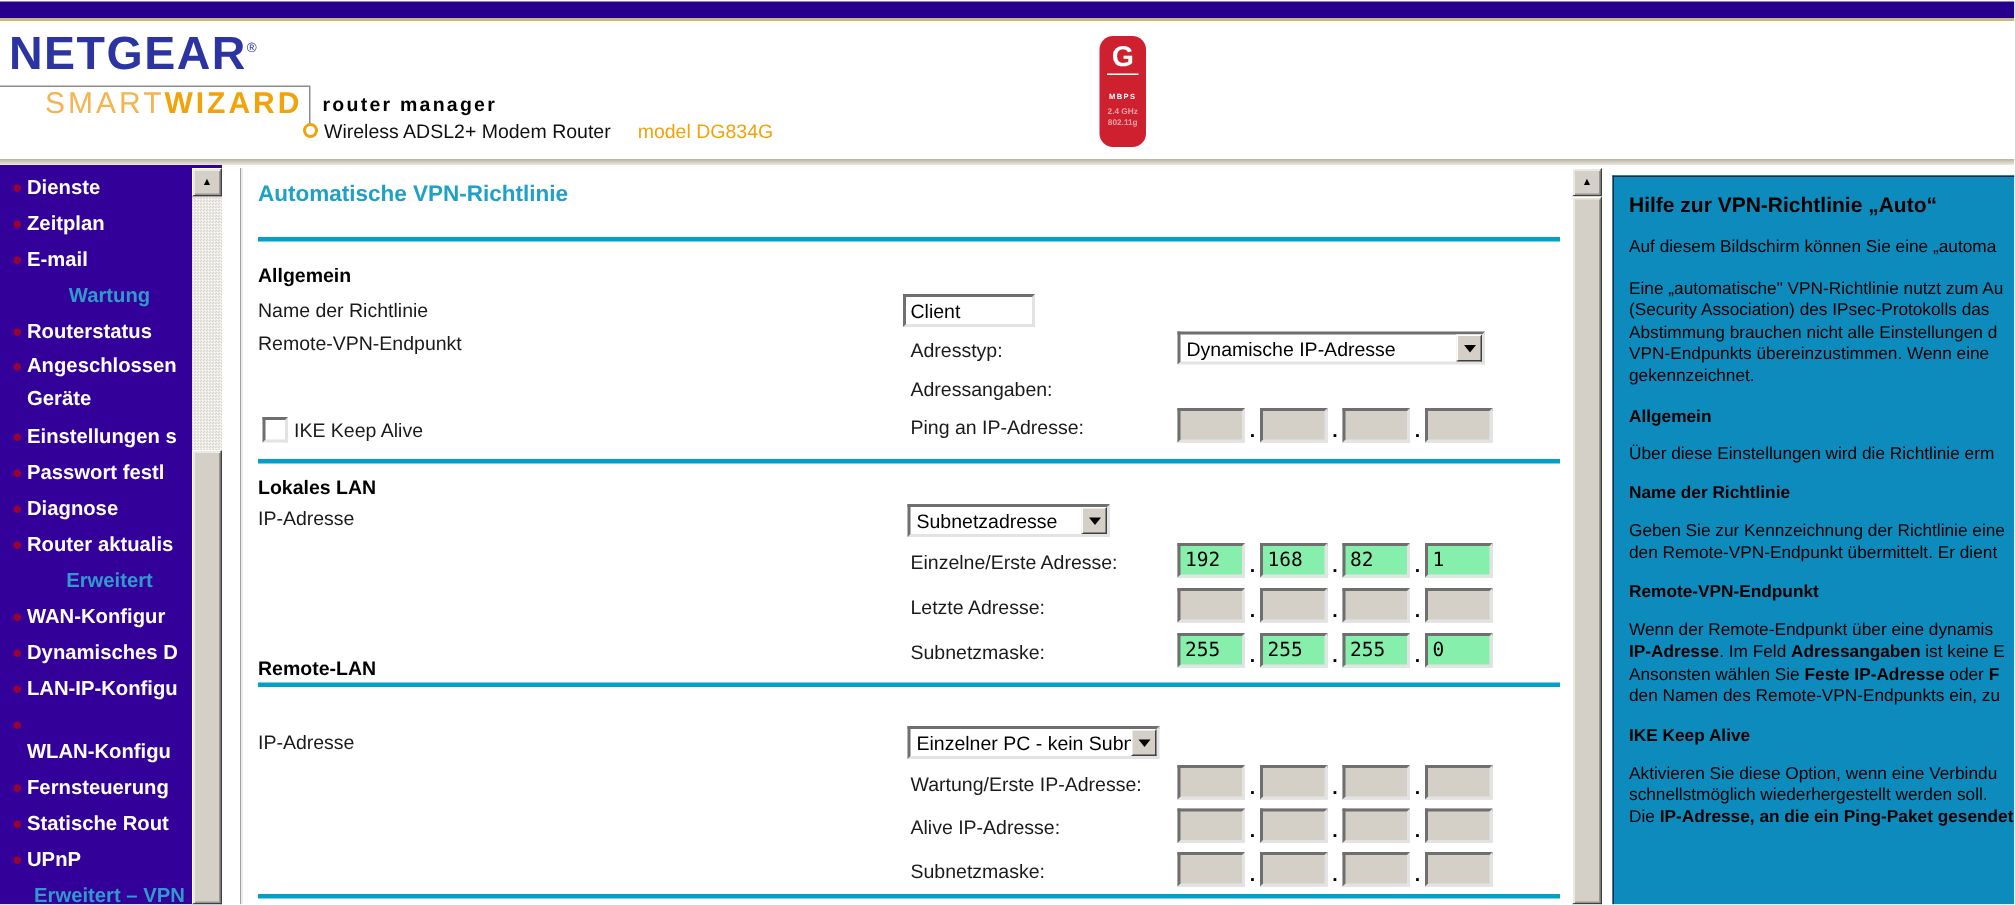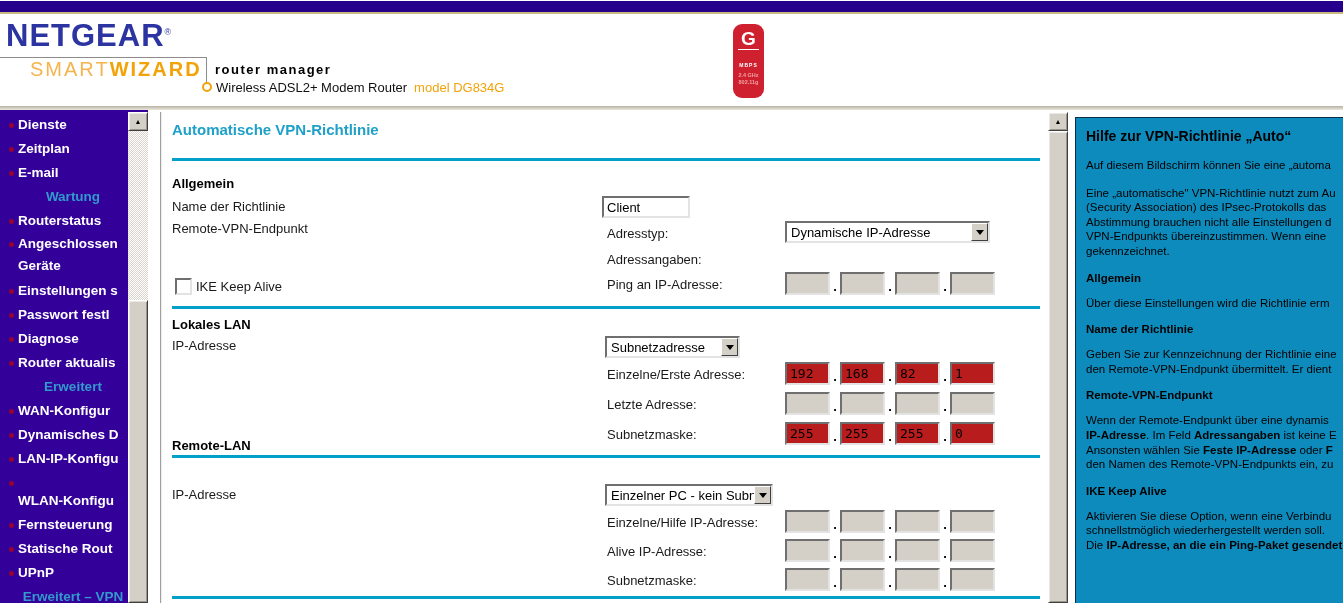--- a/index.html
+++ b/index.html
@@ -14,21 +14,21 @@
   .brand{left:6px;top:18px;font-size:31px;font-weight:800;letter-spacing:1px;color:var(--brand-blue,#2b34a0);}
   .brand sup{font-size:9px;font-weight:400;}
   .sw-line{left:0;top:57px;width:206px;height:1px;background:#8c8c8c;}
   .sw-vline{left:206px;top:57px;width:1px;height:28px;background:#8c8c8c;}
   .smart{left:30px;top:58px;font-size:20px;letter-spacing:2px;}
   .smart .s1{color:var(--brand-orange-light,#f4b44e);font-weight:400;}
   .smart .s2{color:var(--brand-orange,#f2a30a);font-weight:700;}
   .rm{left:215px;top:62px;font-size:13px;font-weight:bold;letter-spacing:1.5px;}
   .ring{left:202px;top:82px;width:6px;height:6px;border:2px solid var(--brand-orange,#f2a30a);border-radius:50%;background:#fff;}
   .prod{left:216px;top:80px;font-size:13px;color:#101010;white-space:nowrap;}
-  .prod .model{color:var(--brand-orange,#f2a30a);margin-left:7px;}
+  .prod .model{color:var(--brand-orange,#f2a30a);margin-left:18px;}
   .badge{left:733px;top:24px;width:31px;height:74px;background:var(--badge-red,#cf2030);border-radius:9px;
          color:#fff;text-align:center;font-weight:bold;}
   .badge-g{font-size:19px;line-height:20px;margin-top:5px;}
   .badge-rule{width:21px;height:1px;background:#fff;margin:0 auto;}
   .badge-54{font-size:10px;line-height:11px;margin-top:1px;padding-left:48px;}
   .badge-mbps{font-size:5px;letter-spacing:1px;line-height:6px;}
   .badge-freq{font-size:5.5px;color:#f0a0a0;margin-top:4px;line-height:7px;}
   .badge-std{font-size:5.5px;color:#f0a0a0;line-height:7px;}
 
   
@@ -70,21 +70,21 @@
              border-color:#6f6f6f #e3e3e3 #e3e3e3 #6f6f6f;background:#fff;box-sizing:border-box;cursor:pointer;}
   .sel-text{flex:1;font-size:13px;padding:2px 4px 0 4px;white-space:nowrap;overflow:hidden;}
   .sel-btn{width:17px;background:var(--control-face,#d4d0c8);border:1px solid;border-color:#fff #404040 #404040 #fff;
            display:flex;align-items:center;justify-content:center;box-sizing:border-box;}
   .sel-arrow{width:0;height:0;border-left:4px solid transparent;border-right:4px solid transparent;border-top:5px solid #000;}
 
   .w98check{width:13px;height:13px;background:#fff;border:2px solid;border-color:#6f6f6f #e3e3e3 #e3e3e3 #6f6f6f;
             box-sizing:content-box;cursor:pointer;}
 
   .ip-group{display:flex;align-items:flex-end;}
-  .ip-box{width:45px;height:23px;border:2px solid;border-color:#6f6f6f #e3e3e3 #e3e3e3 #6f6f6f;background:#b91c1c;
+  .ip-box{width:45px;height:23px;border:2px solid;border-color:#6f6f6f #e3e3e3 #e3e3e3 #6f6f6f;background:#86efac;
           box-sizing:border-box;font-family:"DejaVu Sans Mono",monospace;font-size:13px;padding:2px 0 0 3px;overflow:hidden;}
   .ip-box.dis{background:var(--control-face,#d4d0c8);}
   .ip-dot{width:10px;text-align:center;font-weight:bold;font-size:13px;padding-bottom:1px;}
 
   
   .help{left:1075px;top:117px;width:268px;height:486px;background:var(--help-bg,#0e8bbd);
         border-top:1px solid #0a2e4a;border-left:1px solid #0a2e4a;box-sizing:border-box;
         padding:8px 0 0 10px;overflow:hidden;color:#000;}
   .hp-title{font-size:14px;font-weight:bold;margin:2px 0 14px;white-space:nowrap;overflow:hidden;}
   .hp-h{font-size:11.5px;font-weight:bold;margin:3px 0 12px;white-space:nowrap;overflow:hidden;}
@@ -287,21 +287,21 @@
   <div class="abs hr-teal" style="top:455px"></div>
 
   <span class="abs sec-h" style="left:172px;top:438px">Remote-LAN</span>
   <span class="abs lbl" style="left:172px;top:487px">IP-Adresse</span>
   <div class="abs w98select" style="left:605px;top:484px;width:168px">
     <span class="sel-text">Einzelner PC - kein Subnetz</span>
     <span class="sel-btn">
         <span class="sel-arrow"></span>
       </span>
   </div>
-  <span class="abs lbl" style="left:607px;top:515px">Einzelne/Hilfe IP-Adresse:</span>
+  <span class="abs lbl" style="left:607px;top:515px">Wartung/Erste IP-Adresse:</span>
   <div class="abs ip-group" style="left:785px;top:510px">
       <div class="ip-box dis"></div>
       <span class="ip-dot">.</span>
       <div class="ip-box dis"></div>
       <span class="ip-dot">.</span>
       <div class="ip-box dis"></div>
       <span class="ip-dot">.</span>
       <div class="ip-box dis"></div>
     </div>
   <span class="abs lbl" style="left:607px;top:544px">Alive IP-Adresse:</span>

